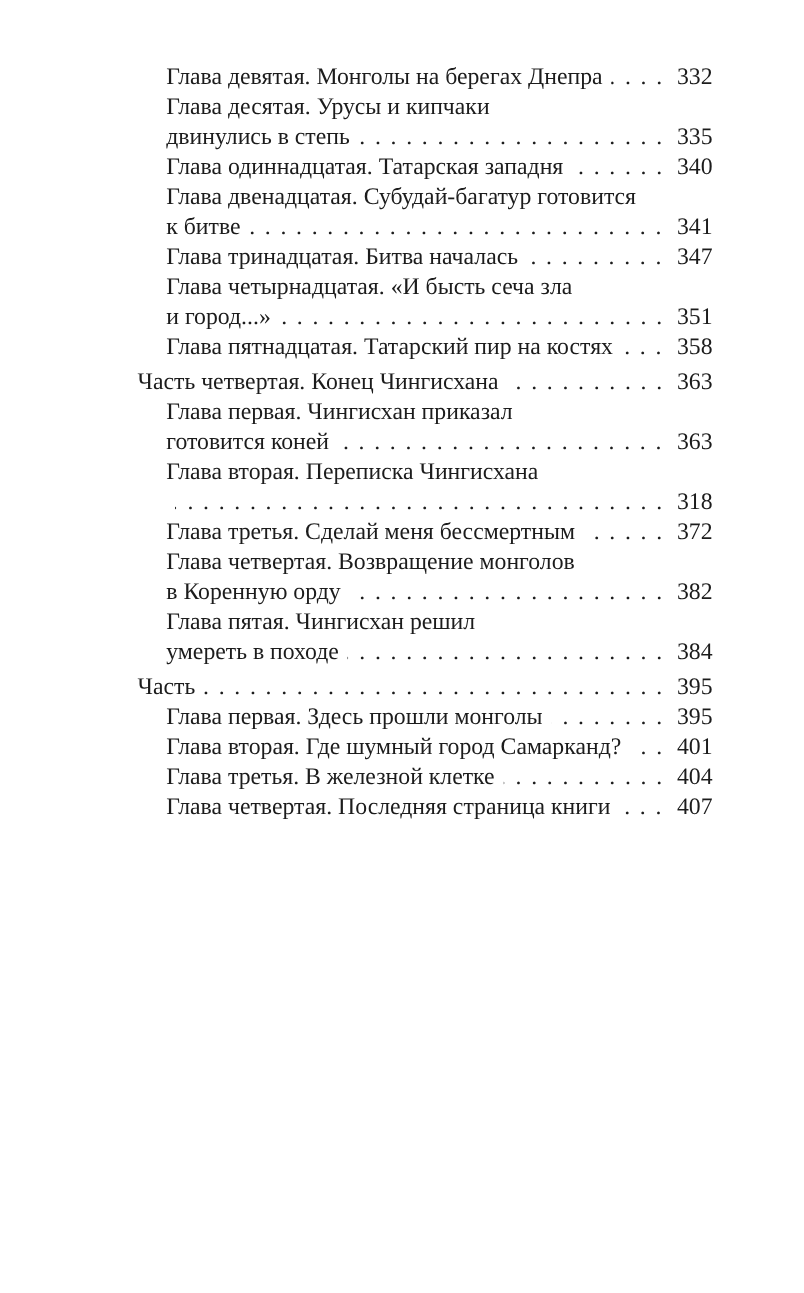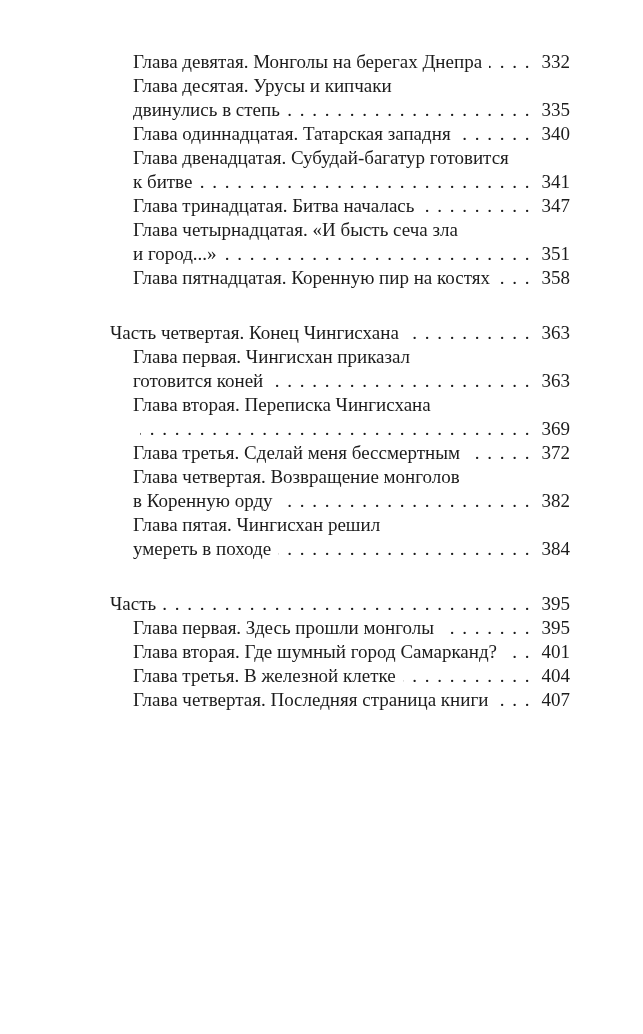--- a/index.html
+++ b/index.html
@@ -21,21 +21,21 @@
     overflow: hidden;
   }
   .toc-row {
     display: flex;
     align-items: baseline;
   }
   .toc-row.chapter {
     padding-left: 23px;
   }
   .toc-row.gap {
-    margin-top: 31px;
+    margin-top: 4px;
   }
   .entry-title {
     white-space: nowrap;
   }
   .leader {
     flex: 1 1 auto;
     overflow: hidden;
     white-space: nowrap;
     direction: rtl;
     margin-left: 7px;
@@ -87,21 +87,21 @@
       </div>
       <div class="toc-row chapter">
         <span class="entry-title">Глава четырнадцатая. «И бысть сеча зла</span>
       </div>
       <div class="toc-row chapter cont">
         <span class="entry-title">и город...»</span>
         <span class="leader">. . . . . . . . . . . . . . . . . . . . . . . . . . . . . . . . . . . . . . . . . . . . . . . . . . . . . . . . . . . . . . . . . . . . . . </span>
         <span class="page-num">351</span>
       </div>
       <div class="toc-row chapter">
-        <span class="entry-title">Глава пятнадцатая. Коренную пир на костях</span>
+        <span class="entry-title">Глава пятнадцатая. Татарский пир на костях</span>
         <span class="leader">. . . . . . . . . . . . . . . . . . . . . . . . . . . . . . . . . . . . . . . . . . . . . . . . . . . . . . . . . . . . . . . . . . . . . . </span>
         <span class="page-num">358</span>
       </div>
       <div class="toc-row part gap">
         <span class="entry-title">Часть четвертая. Конец Чингисхана</span>
         <span class="leader">. . . . . . . . . . . . . . . . . . . . . . . . . . . . . . . . . . . . . . . . . . . . . . . . . . . . . . . . . . . . . . . . . . . . . . </span>
         <span class="page-num">363</span>
       </div>
       <div class="toc-row chapter">
         <span class="entry-title">Глава первая. Чингисхан приказал</span>
@@ -109,21 +109,21 @@
       <div class="toc-row chapter cont">
         <span class="entry-title">готовится коней</span>
         <span class="leader">. . . . . . . . . . . . . . . . . . . . . . . . . . . . . . . . . . . . . . . . . . . . . . . . . . . . . . . . . . . . . . . . . . . . . . </span>
         <span class="page-num">363</span>
       </div>
       <div class="toc-row chapter">
         <span class="entry-title">Глава вторая. Переписка Чингисхана</span>
       </div>
       <div class="toc-row chapter cont">
         <span class="leader">. . . . . . . . . . . . . . . . . . . . . . . . . . . . . . . . . . . . . . . . . . . . . . . . . . . . . . . . . . . . . . . . . . . . . . </span>
-        <span class="page-num">369</span>
+        <span class="page-num">318</span>
       </div>
       <div class="toc-row chapter">
         <span class="entry-title">Глава третья. Сделай меня бессмертным</span>
         <span class="leader">. . . . . . . . . . . . . . . . . . . . . . . . . . . . . . . . . . . . . . . . . . . . . . . . . . . . . . . . . . . . . . . . . . . . . . </span>
         <span class="page-num">372</span>
       </div>
       <div class="toc-row chapter">
         <span class="entry-title">Глава четвертая. Возвращение монголов</span>
       </div>
       <div class="toc-row chapter cont">

